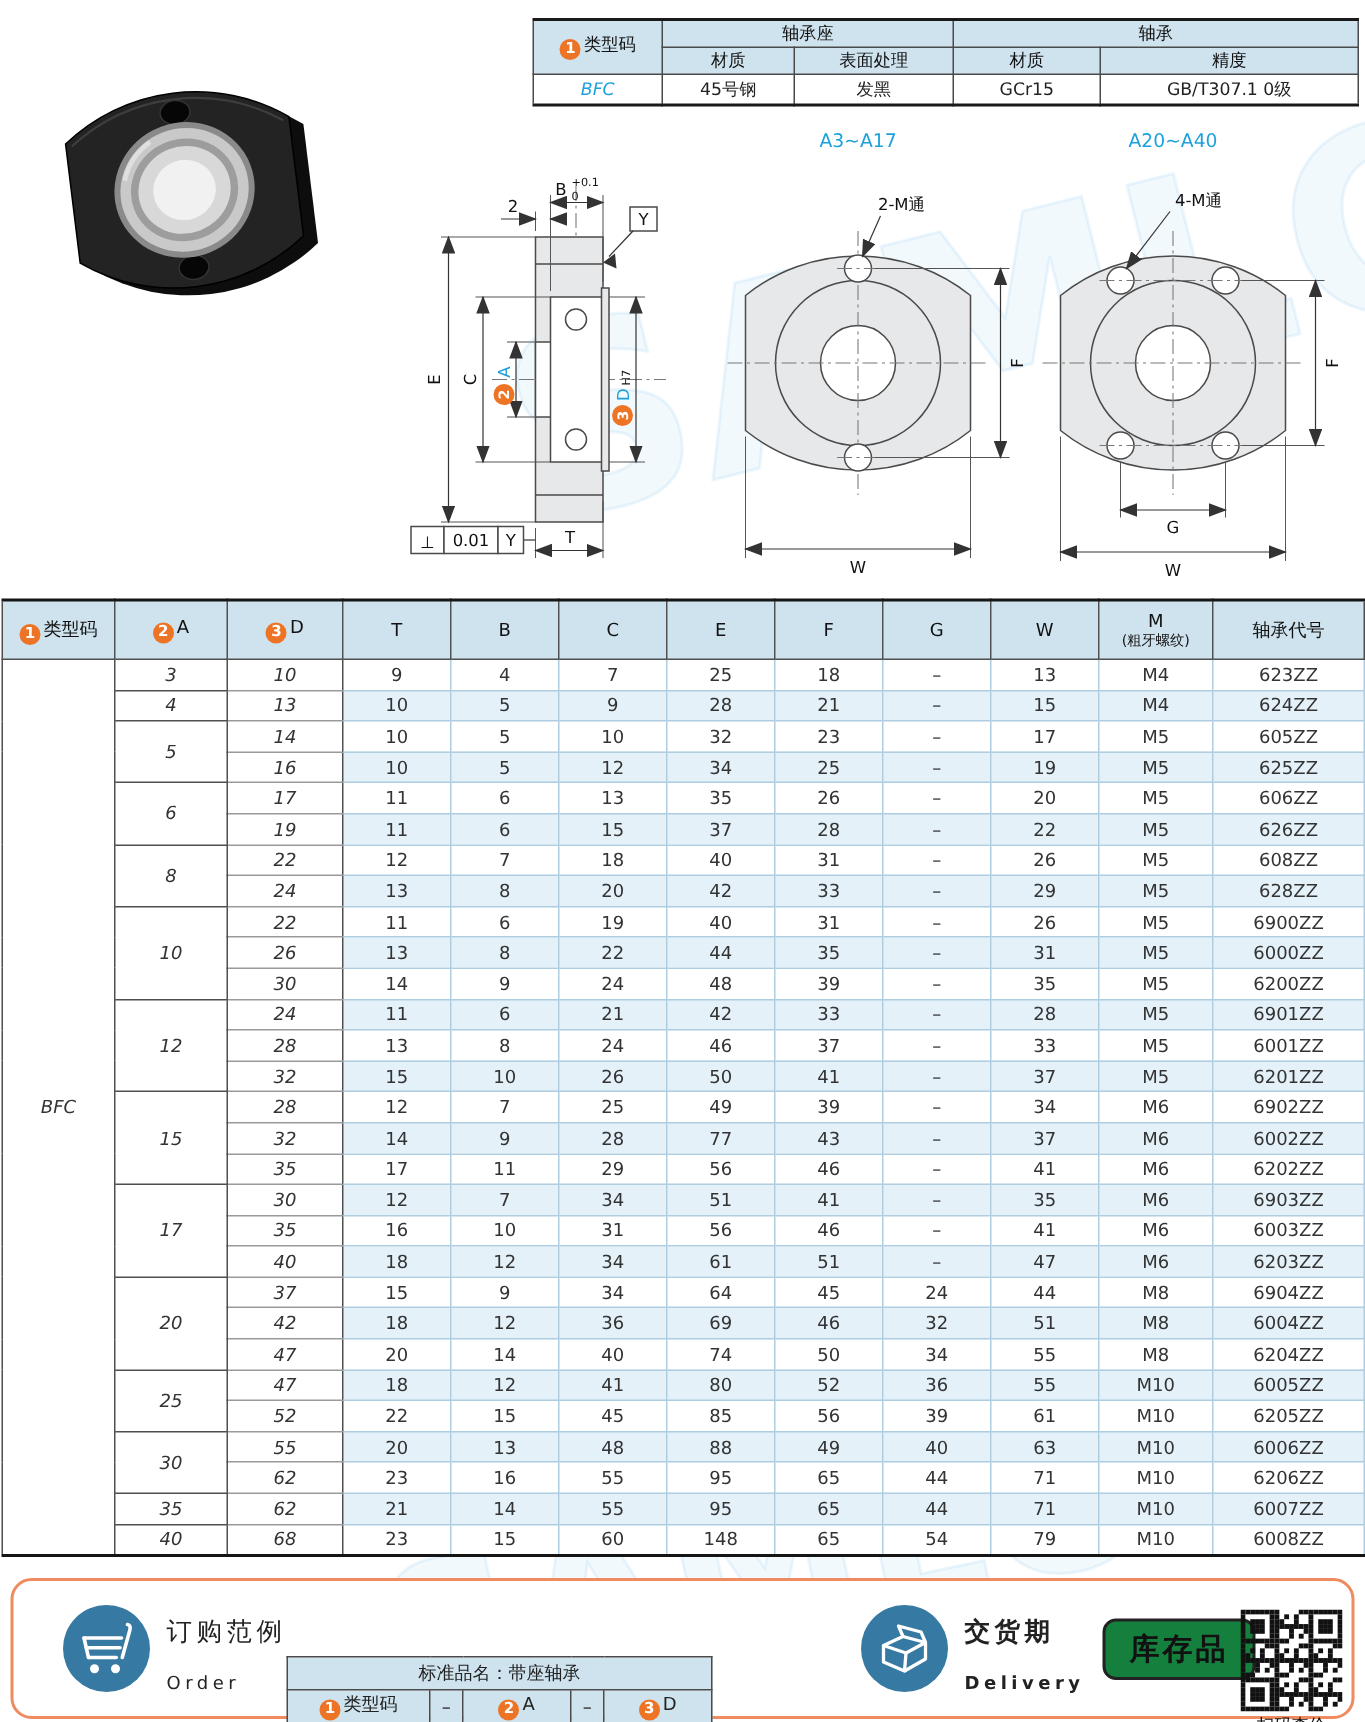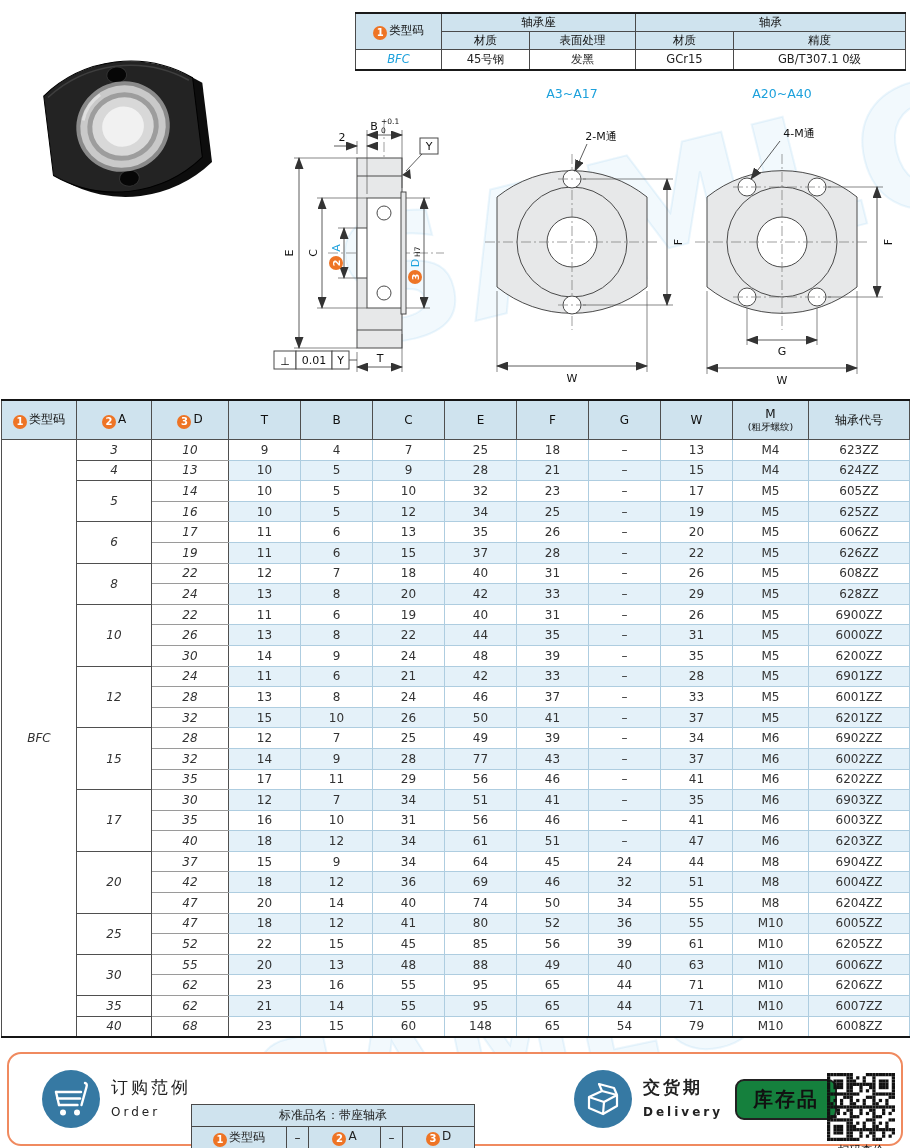--- a/index.html
+++ b/index.html
@@ -43,21 +43,21 @@
   .main td.dc{border-top:1px solid #9a9a9a;border-bottom:1px solid #9a9a9a;
               border-left:1px solid #4f4f4f;border-right:1px solid #4f4f4f;background:#fff;}
   .main td.ac{border:1px solid #4f4f4f;background:#fff;}
   .main td.tc{border:1px solid #4f4f4f;background:#fff;}
   .main tr.gstart td{border-top-color:#4f4f4f;}
   
   .footer{position:absolute;left:7px;top:1052px;width:892px;height:90px;border:2px solid #f08a5f;
           border-radius:14px;background:#fff;z-index:2;}
   .footer .blk{position:absolute;}
   .f-cn{font-size:17px;letter-spacing:3px;color:#222;}
-  .f-en{font-size:12px;letter-spacing:3px;color:#222;margin-top:6px;}
+  .f-en{font-size:12px;letter-spacing:3px;color:#222;margin-top:16px;}
   .otable{border-collapse:collapse;table-layout:fixed;margin-top:38px;}
   .otable td{border:1px solid #4a4a4a;text-align:center;font-size:12px;height:21px;padding:0 2px;}
   .otable td.hd{background:#cfe3ee;}
   .stock{background:#15803d;border:2px solid #222;border-radius:9px;padding:5px 16px;
          font-size:20px;font-weight:bold;letter-spacing:2px;color:#111;font-family:Liberation Serif, serif;}
   .qrcap{font-size:11.5px;text-align:center;margin-top:2px;color:#111;}
 </style>
 </head>
 <body>
 

